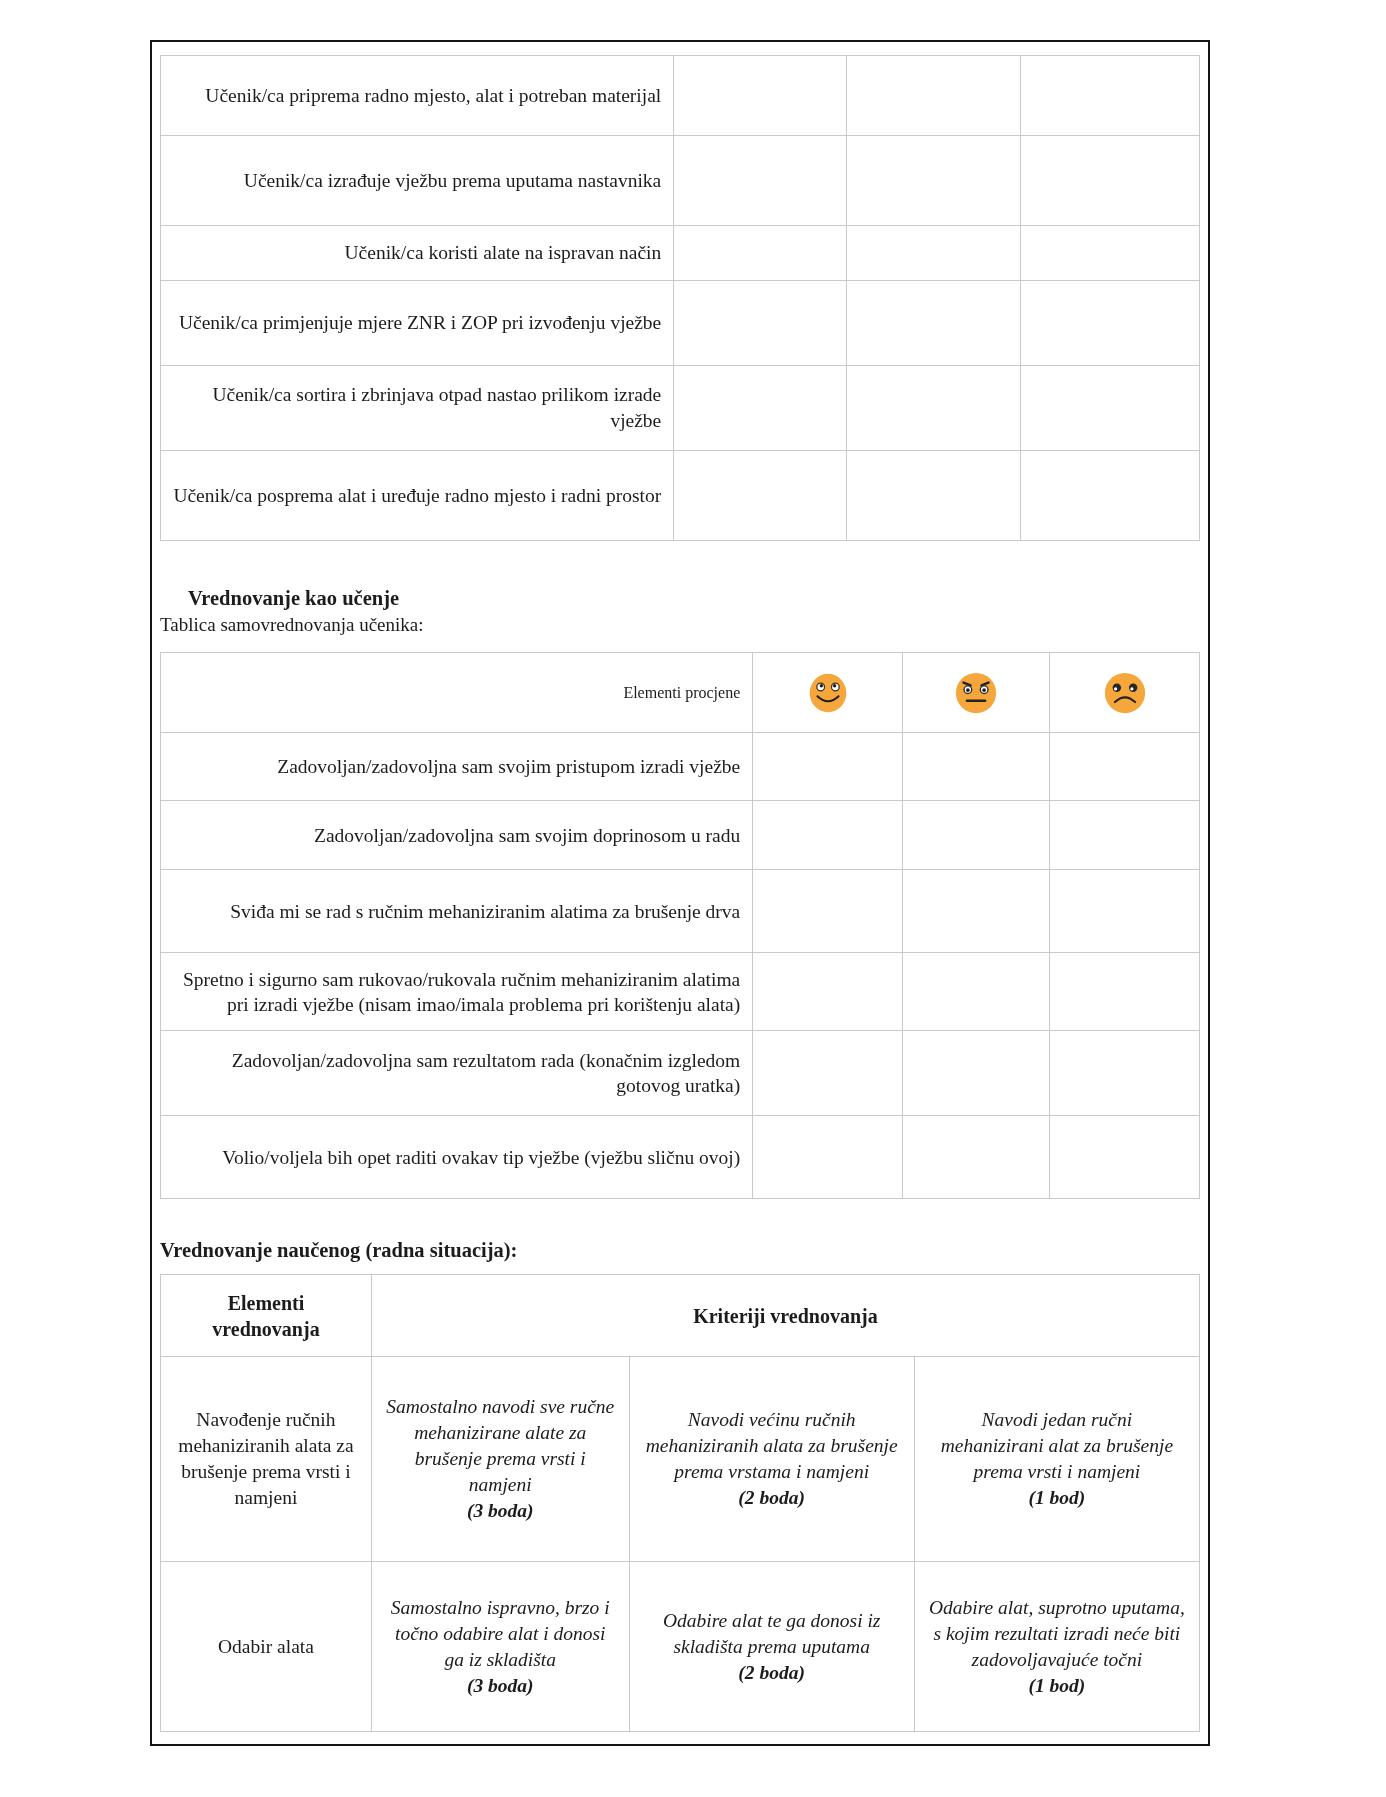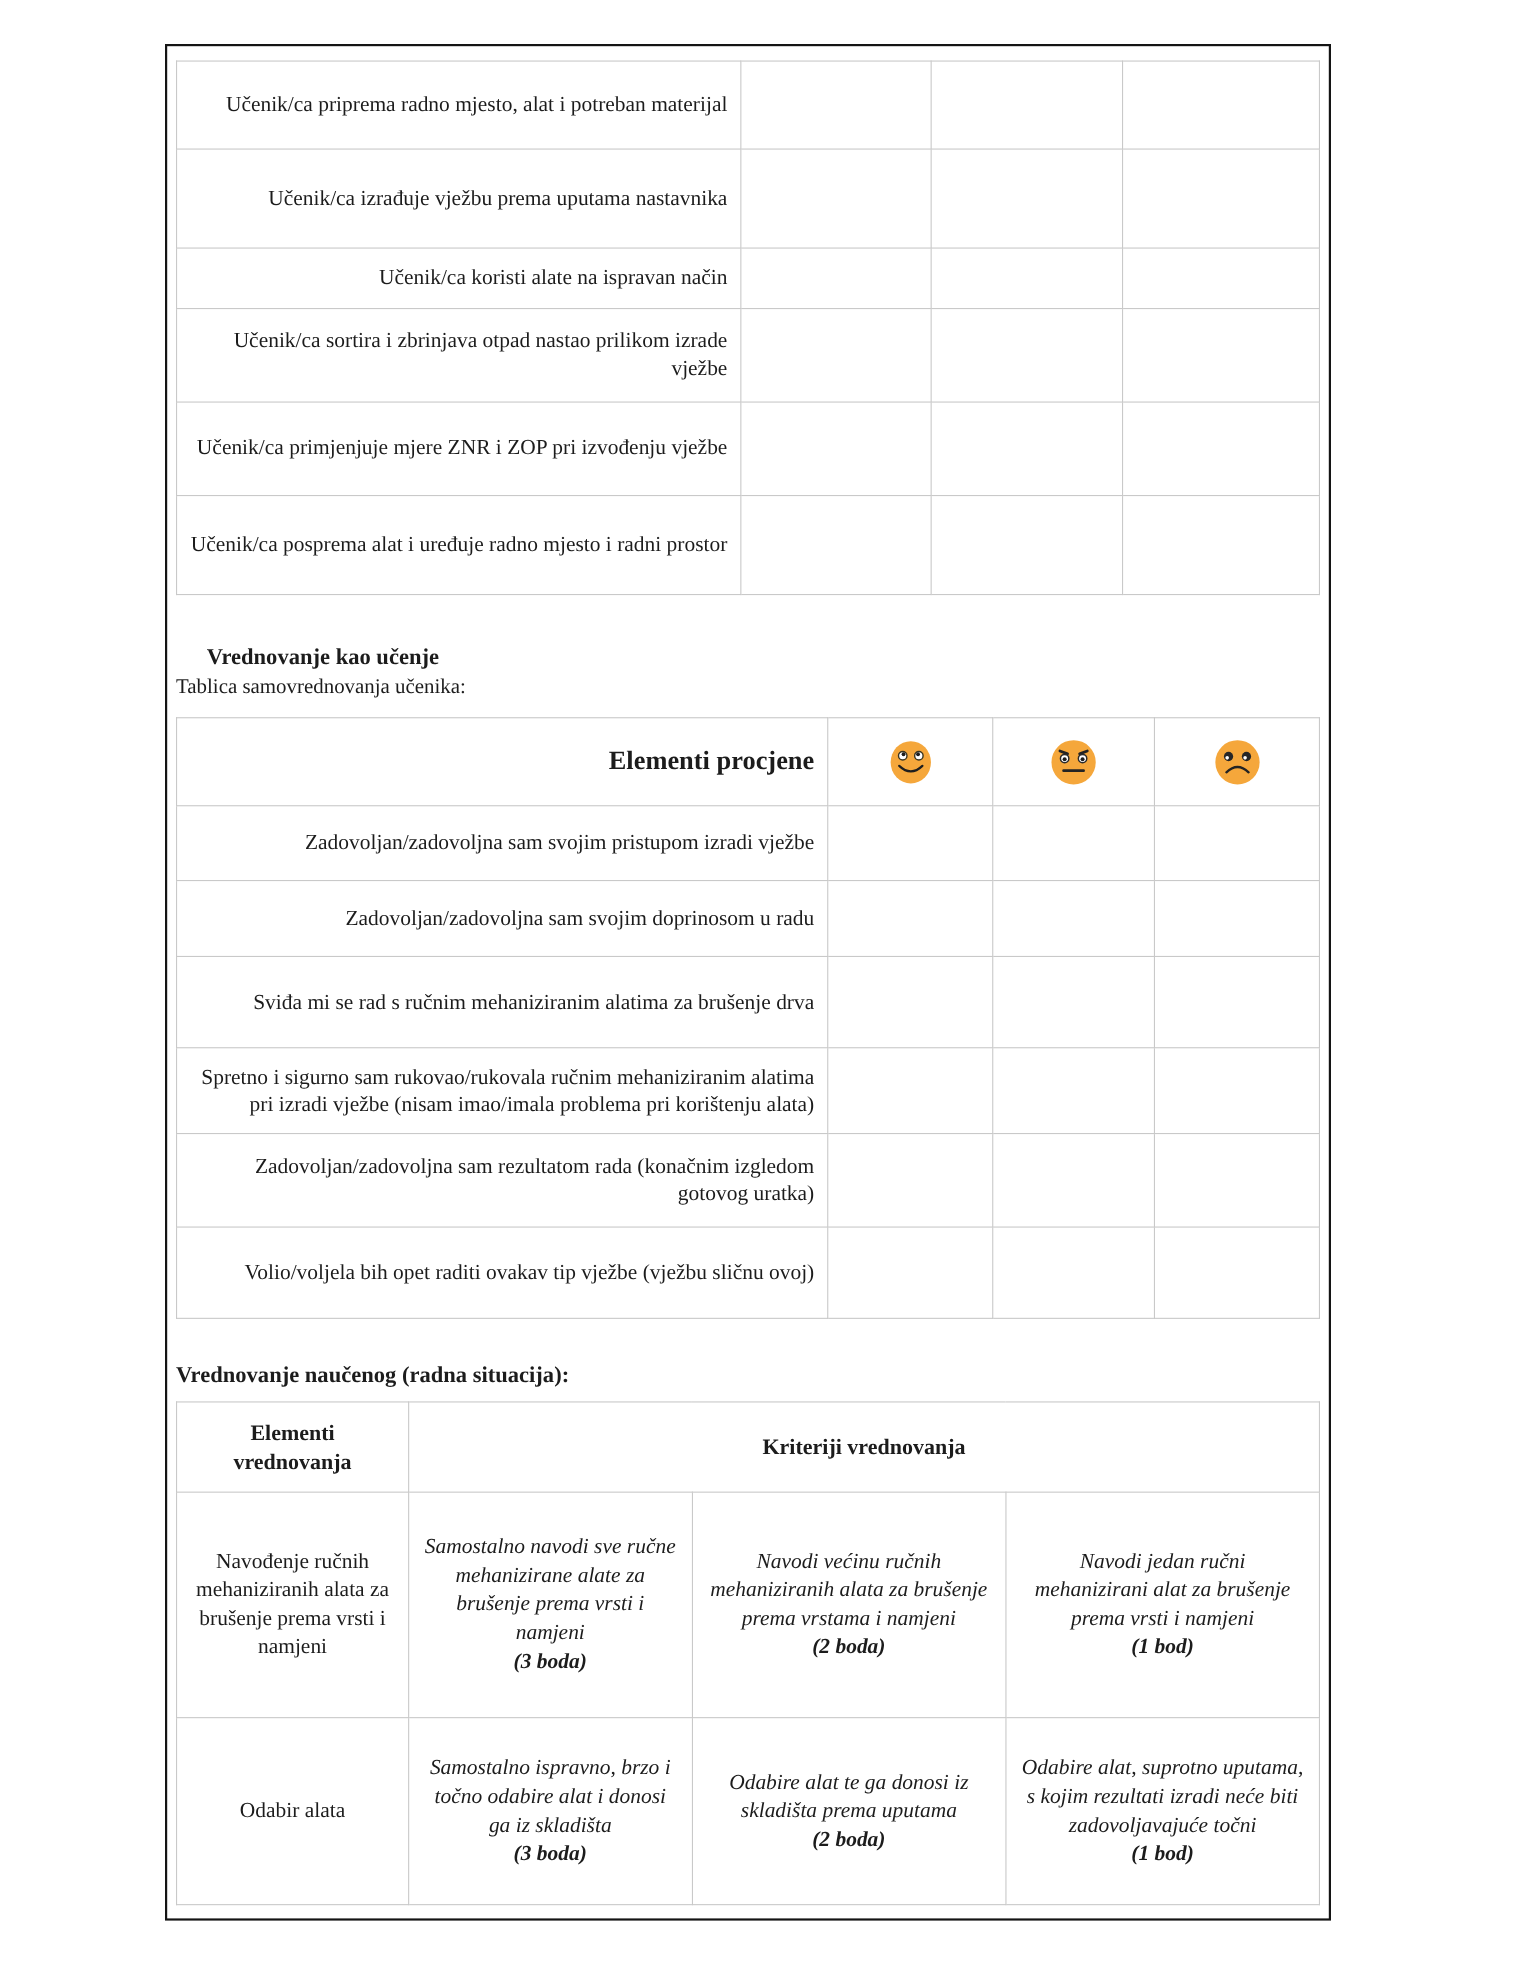--- a/index.html
+++ b/index.html
@@ -24,21 +24,21 @@
     font-size: 19.5px; line-height: 26px;
     padding: 4px 12px; text-align: right;
   }
   .t2 td { line-height: 25px; }
   .section-heading {
     font-size: 20.5px; font-weight: bold; line-height: 27px;
   }
   .h-kao-ucenje { margin-top: 44px; margin-left: 28px; }
   .intro-line { margin-top: 0; font-size: 19px; line-height: 26px; }
   .t2 { margin-top: 14px; }
-  .t2 .elem-header { font-weight: bold; font-size: 24px; }
+  .t2 .elem-header { font-weight: normal; font-size: 16px; }
   .t2 .emoji-cell { text-align: center; padding: 4px 0; }
   .t2 .emoji-cell svg { vertical-align: middle; }
   .h-naucenog { margin-top: 38px; }
   .t3 { margin-top: 10px; }
   .t3 td {
     font-size: 19.5px; line-height: 26px;
     padding: 6px 14px; text-align: center; vertical-align: middle;
   }
   .t3 .hdr { font-weight: bold; font-size: 20px; }
   .t3 .crit-text { font-style: italic; display: block; }
@@ -69,27 +69,27 @@
       <td></td>
       <td></td>
     </tr>
     <tr style="height:55px">
       <td>Učenik/ca koristi alate na ispravan način</td>
       <td></td>
       <td></td>
       <td></td>
     </tr>
     <tr style="height:85px">
+      <td>Učenik/ca primjenjuje mjere ZNR i ZOP pri izvođenju vježbe</td>
+      <td></td>
+      <td></td>
+      <td></td>
+    </tr>
+    <tr style="height:85px">
       <td>Učenik/ca sortira i zbrinjava otpad nastao prilikom izrade vježbe</td>
-      <td></td>
-      <td></td>
-      <td></td>
-    </tr>
-    <tr style="height:85px">
-      <td>Učenik/ca primjenjuje mjere ZNR i ZOP pri izvođenju vježbe</td>
       <td></td>
       <td></td>
       <td></td>
     </tr>
     <tr style="height:90px">
       <td>Učenik/ca posprema alat i uređuje radno mjesto i radni prostor</td>
       <td></td>
       <td></td>
       <td></td>
     </tr>

